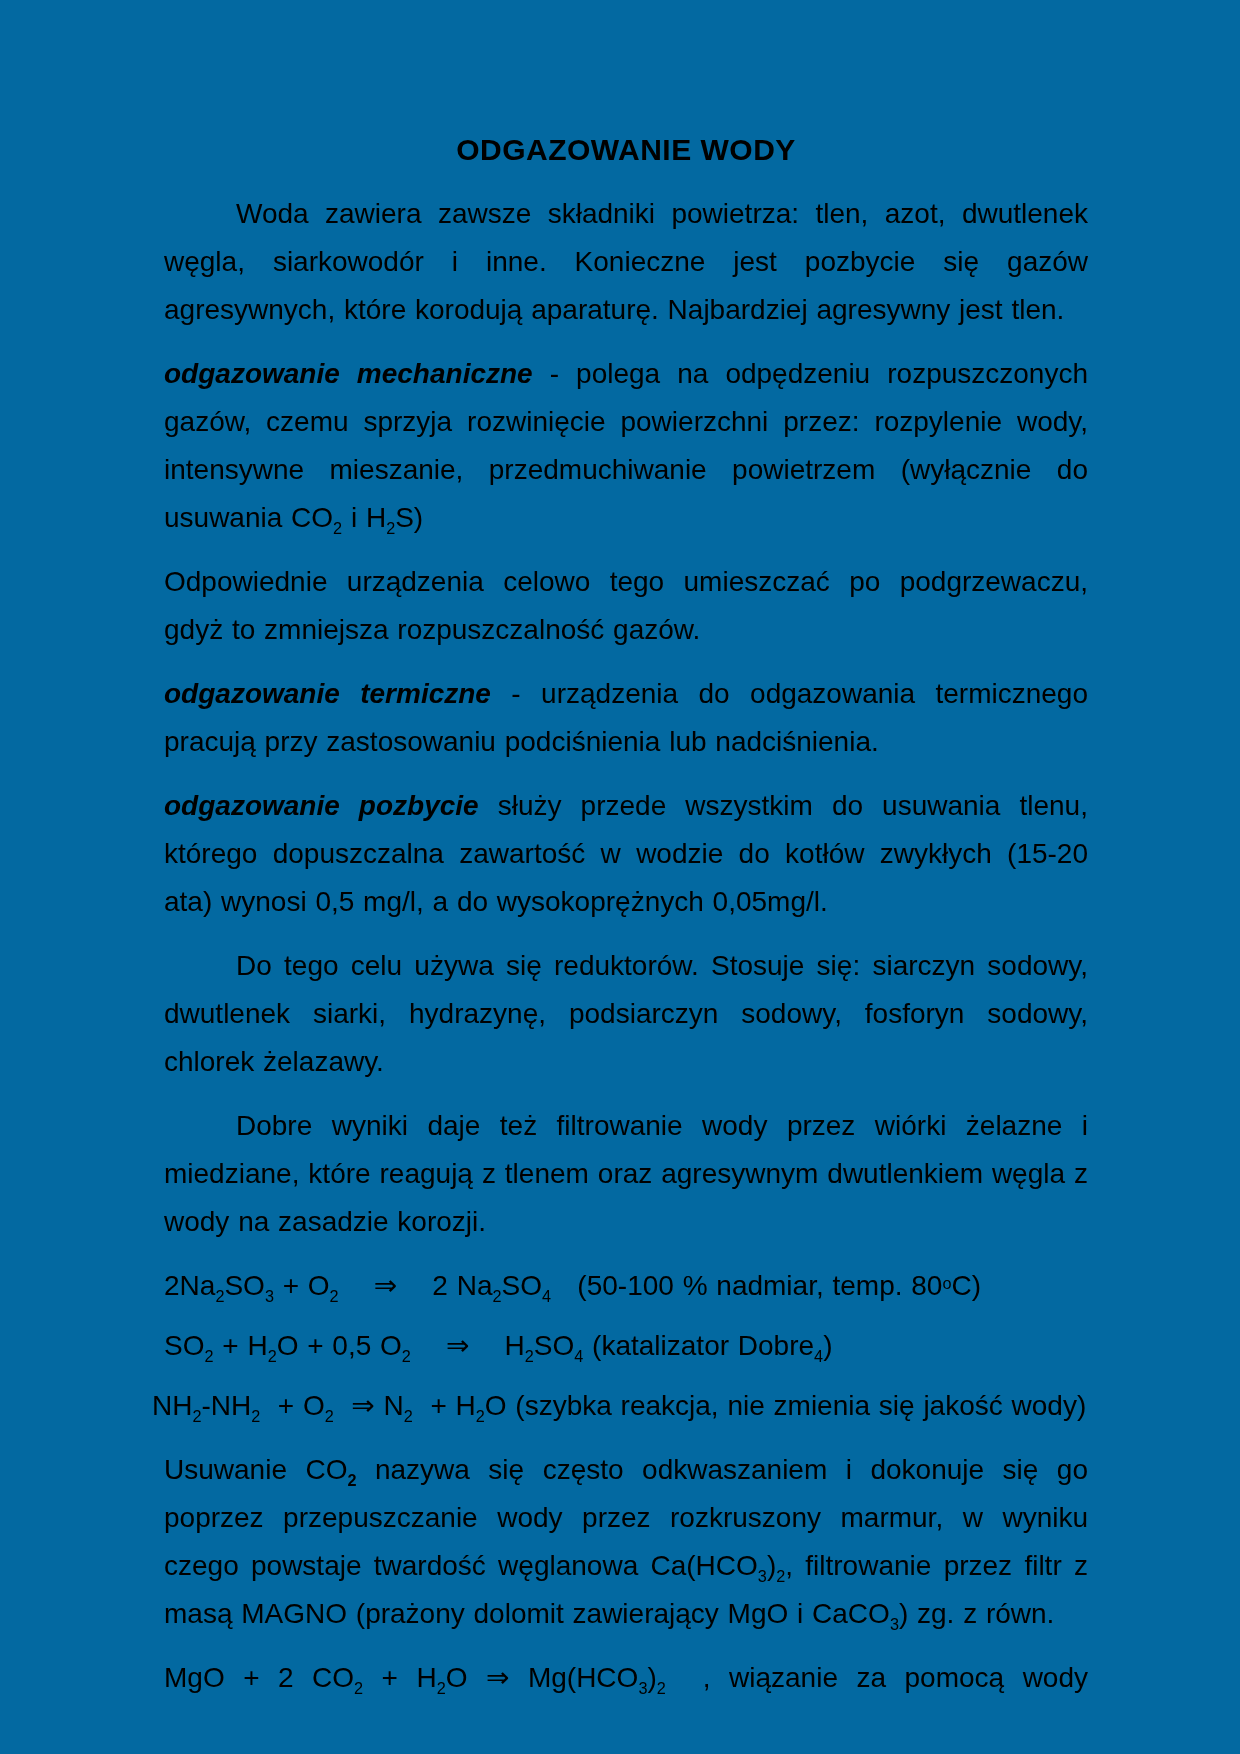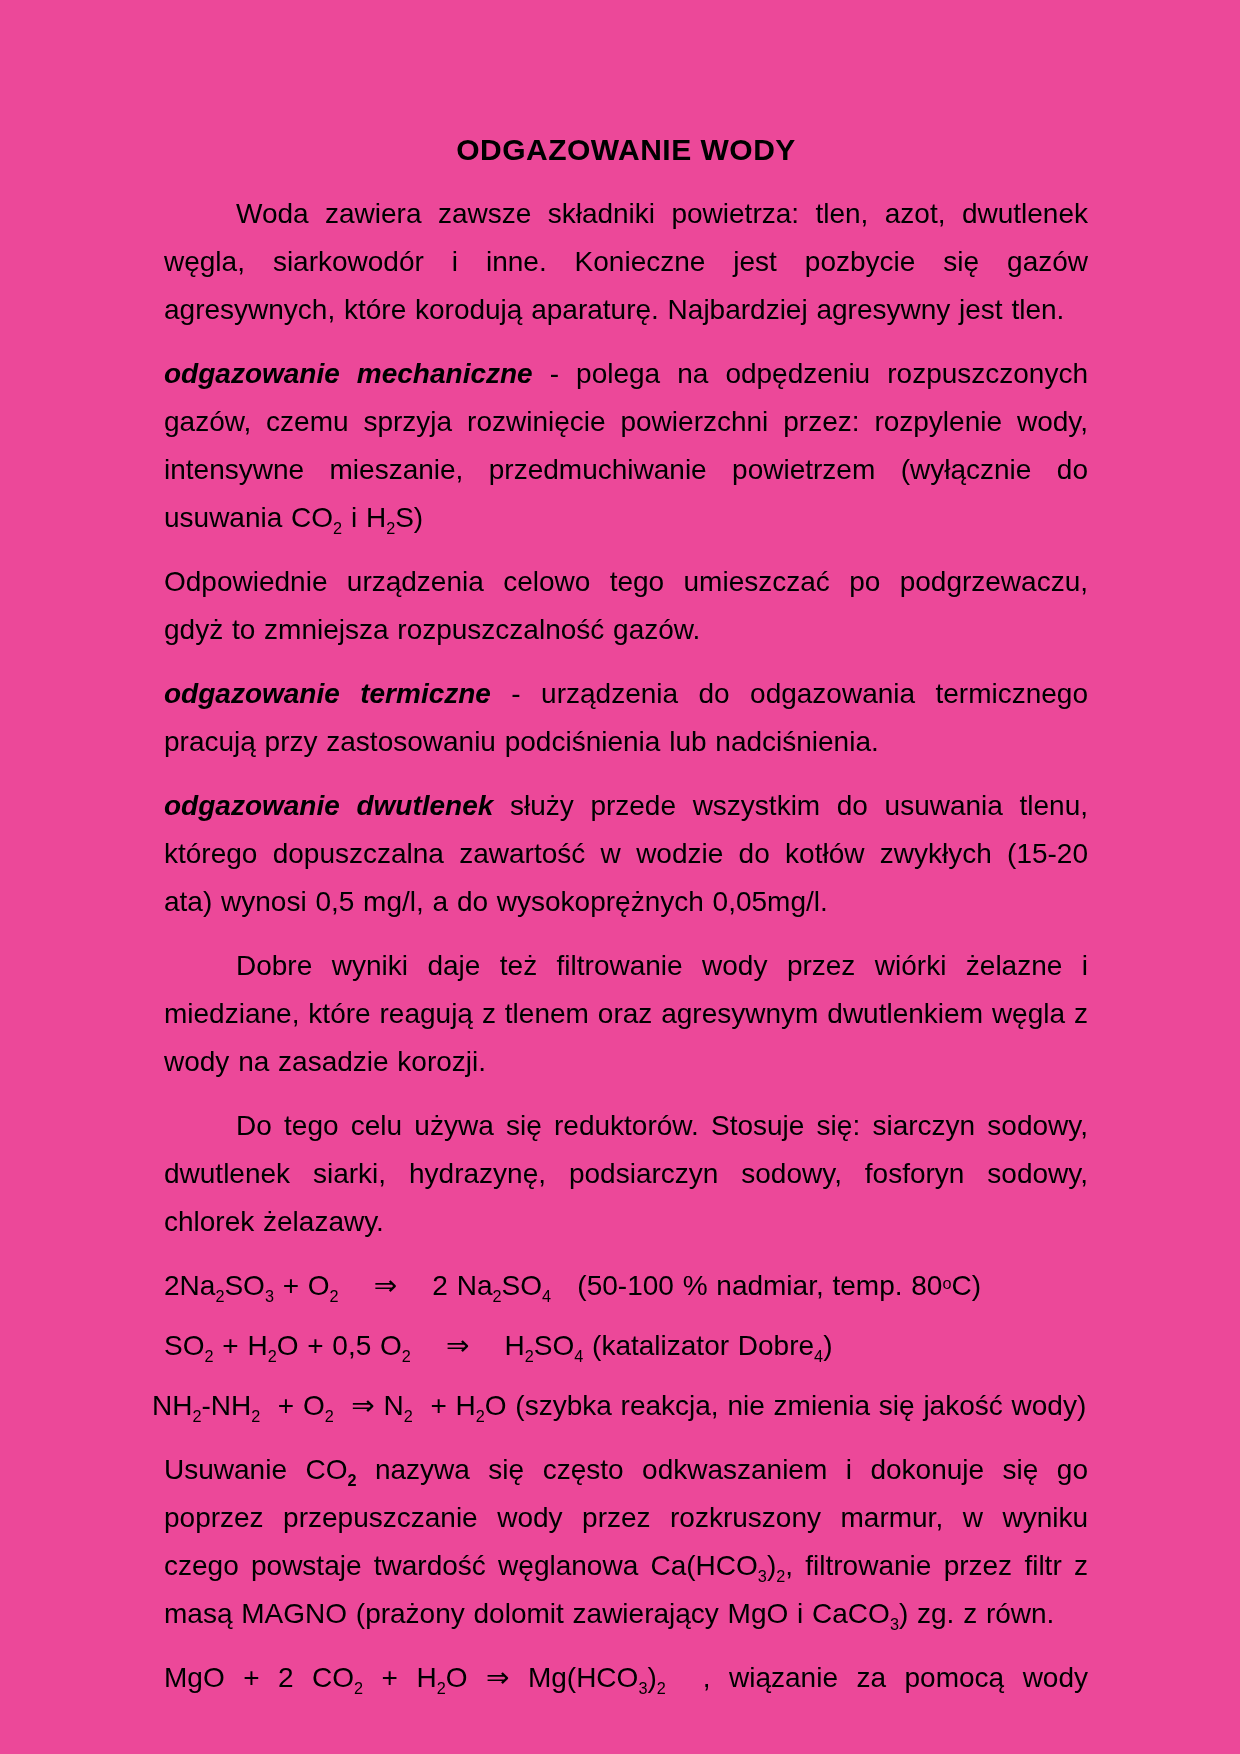--- a/index.html
+++ b/index.html
@@ -9,21 +9,21 @@
   body {
     width: 1240px;
     height: 1754px;
     background: #ffffff;
     overflow: hidden;
   }
   .page {
     position: relative;
     width: 1240px;
     height: 1754px;
-    background: #ec4899;
+    background: #0369a1;
     color: #000000;
     font-family: "Liberation Sans", "DejaVu Sans", sans-serif;
   }
   .content {
     position: absolute;
     left: 148px;
     top: 126px;
     width: 956px;
   }
   .title {
@@ -89,23 +89,23 @@
 <body>
 
 <div class="page">
   <div class="content">
     <h1 class="title">ODGAZOWANIE WODY</h1>
     <div id="blocks-host">
         <p class="blk para indent"><span>Woda zawiera zawsze składniki powietrza: tlen, azot, dwutlenek węgla, siarkowodór i inne. Konieczne jest pozbycie się gazów agresywnych, które korodują aparaturę. Najbardziej agresywny jest tlen.</span></p>
         <p class="blk para"><span class="bi">odgazowanie mechaniczne</span><span> - polega na odpędzeniu rozpuszczonych gazów, czemu sprzyja rozwinięcie powierzchni przez: rozpylenie wody, intensywne mieszanie, przedmuchiwanie powietrzem (wyłącznie do usuwania CO</span><span class="sub">2</span><span> i H</span><span class="sub">2</span><span>S)</span></p>
         <p class="blk para"><span>Odpowiednie urządzenia celowo tego umieszczać po podgrzewaczu, gdyż to zmniejsza rozpuszczalność gazów.</span></p>
         <p class="blk para"><span class="bi">odgazowanie termiczne</span><span> - urządzenia do odgazowania termicznego pracują przy zastosowaniu podciśnienia lub nadciśnienia.</span></p>
-        <p class="blk para"><span class="bi">odgazowanie dwutlenek</span><span> służy przede wszystkim do </span><span class="b">usuwania tlenu</span><span>, którego dopuszczalna zawartość w wodzie do kotłów zwykłych (15-20 ata) wynosi 0,5 mg/l, a do wysokoprężnych 0,05mg/l.</span></p>
+        <p class="blk para"><span class="bi">odgazowanie pozbycie</span><span> służy przede wszystkim do </span><span class="b">usuwania tlenu</span><span>, którego dopuszczalna zawartość w wodzie do kotłów zwykłych (15-20 ata) wynosi 0,5 mg/l, a do wysokoprężnych 0,05mg/l.</span></p>
+        <p class="blk para indent"><span>Do tego celu używa się reduktorów. Stosuje się: siarczyn sodowy, dwutlenek siarki, hydrazynę, podsiarczyn sodowy, fosforyn sodowy, chlorek żelazawy.</span></p>
         <p class="blk para indent"><span>Dobre wyniki daje też filtrowanie wody przez wiórki żelazne i miedziane, które reagują z tlenem oraz agresywnym dwutlenkiem węgla z wody na zasadzie korozji.</span></p>
-        <p class="blk para indent"><span>Do tego celu używa się reduktorów. Stosuje się: siarczyn sodowy, dwutlenek siarki, hydrazynę, podsiarczyn sodowy, fosforyn sodowy, chlorek żelazawy.</span></p>
         <p class="blk eq"><span>2Na</span><span class="sub">2</span><span>SO</span><span class="sub">3</span><span> + O</span><span class="sub">2</span><span>&nbsp;&nbsp;&nbsp;&nbsp;⇒&nbsp;&nbsp;&nbsp;&nbsp;2 Na</span><span class="sub">2</span><span>SO</span><span class="sub">4</span><span>&nbsp;&nbsp;&nbsp;(50-100 % nadmiar, temp. 80</span><span class="sup">o</span><span>C)</span></p>
         <p class="blk eq"><span>SO</span><span class="sub">2</span><span> + H</span><span class="sub">2</span><span>O + 0,5 O</span><span class="sub">2</span><span>&nbsp;&nbsp;&nbsp;&nbsp;⇒&nbsp;&nbsp;&nbsp;&nbsp;H</span><span class="sub">2</span><span>SO</span><span class="sub">4</span><span> (katalizator Dobre</span><span class="sub">4</span><span>)</span></p>
         <p class="blk eqj"><span>NH</span><span class="sub">2</span><span>-NH</span><span class="sub">2</span><span>&nbsp; + O</span><span class="sub">2</span><span>&nbsp; ⇒ N</span><span class="sub">2</span><span>&nbsp; + H</span><span class="sub">2</span><span>O (szybka reakcja, nie zmienia się jakość wody)</span></p>
         <p class="blk para"><span class="b">Usuwanie CO</span><span class="bsub">2</span><span> nazywa się często odkwaszaniem i dokonuje się go poprzez przepuszczanie wody przez rozkruszony marmur, w wyniku czego powstaje twardość węglanowa Ca(HCO</span><span class="sub">3</span><span>)</span><span class="sub">2</span><span>, filtrowanie przez filtr z masą MAGNO (prażony dolomit zawierający MgO i CaCO</span><span class="sub">3</span><span>) zg. z równ.</span></p>
         <p class="blk eq jlast"><span>MgO + 2 CO</span><span class="sub">2</span><span> + H</span><span class="sub">2</span><span>O ⇒ Mg(HCO</span><span class="sub">3</span><span>)</span><span class="sub">2</span><span>&nbsp; , wiązanie za pomocą wody</span></p>
       </div>
   </div>
 </div>
 
 </body></html>

